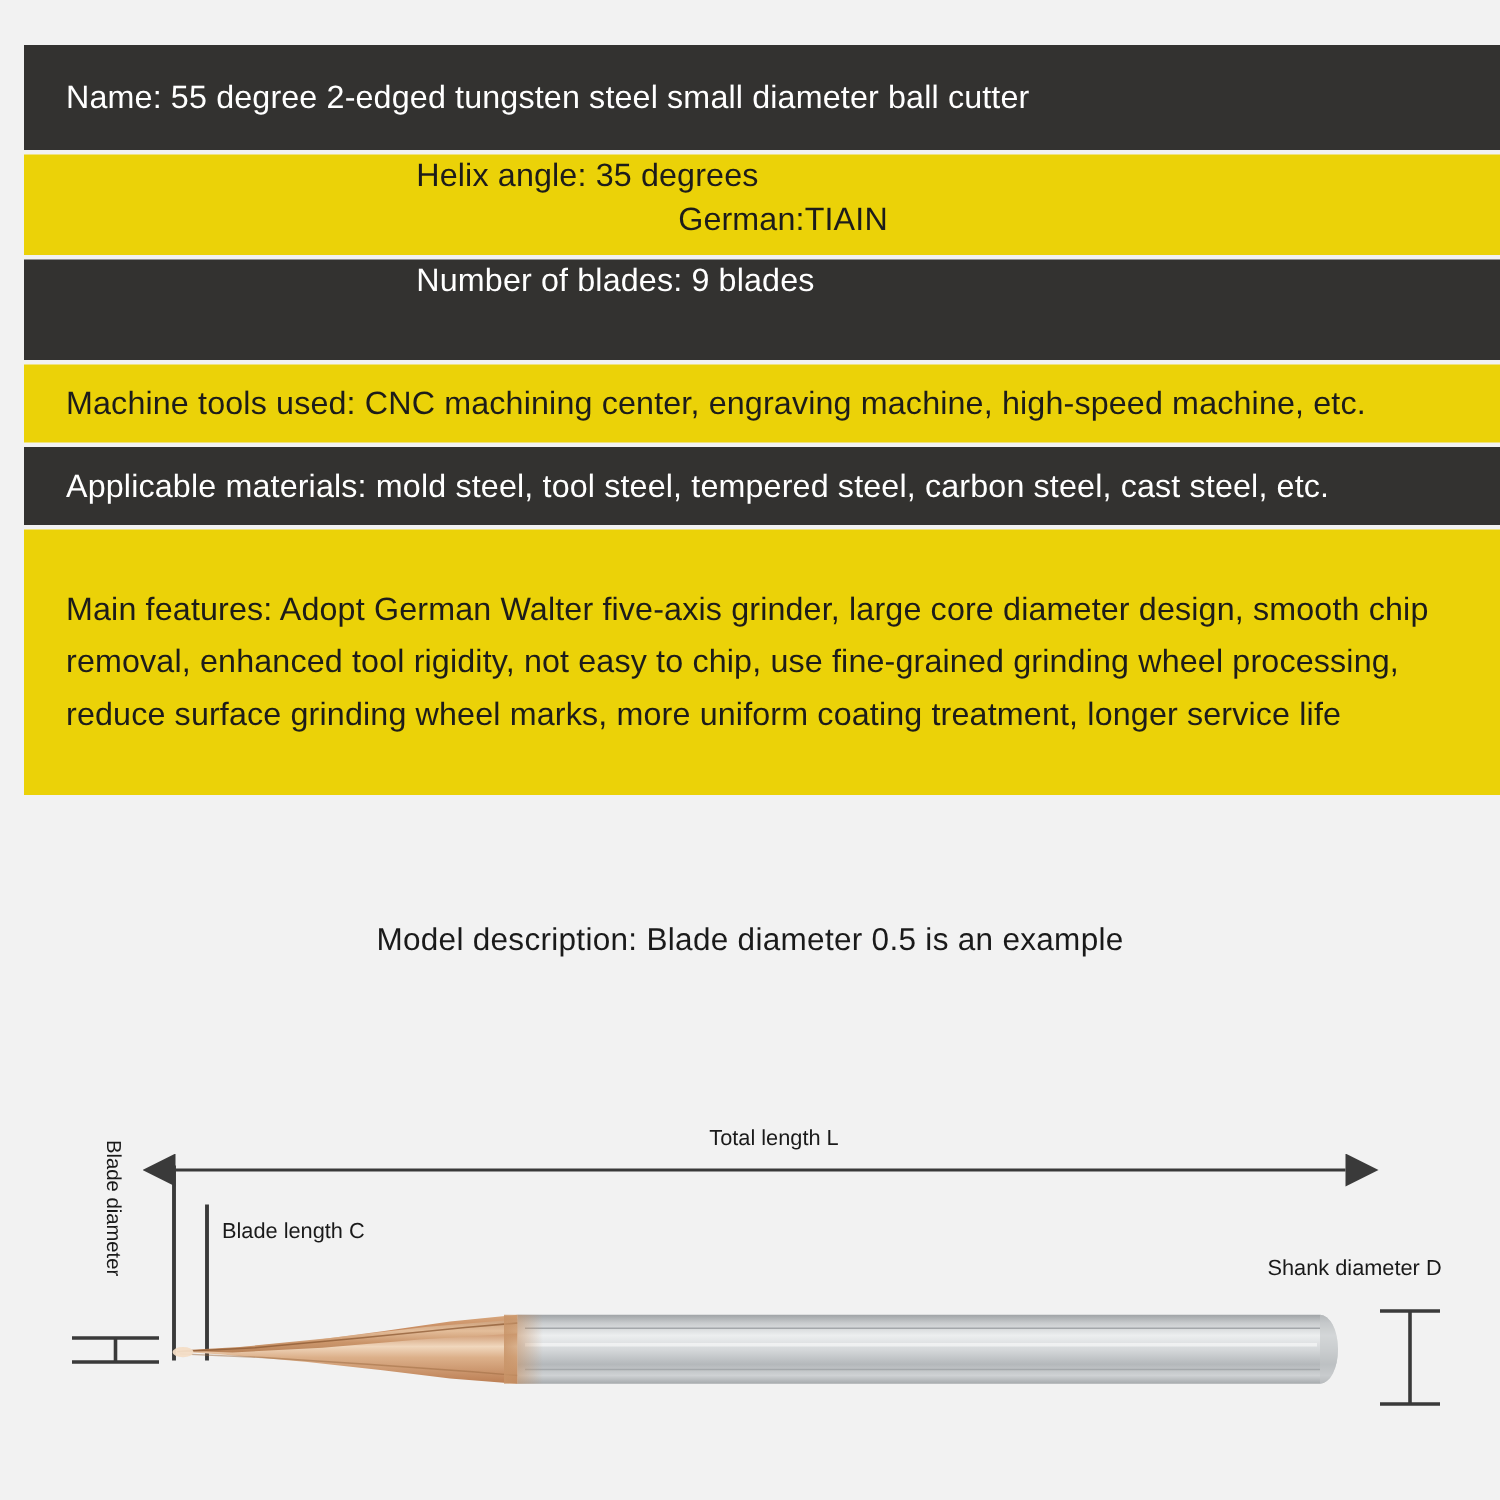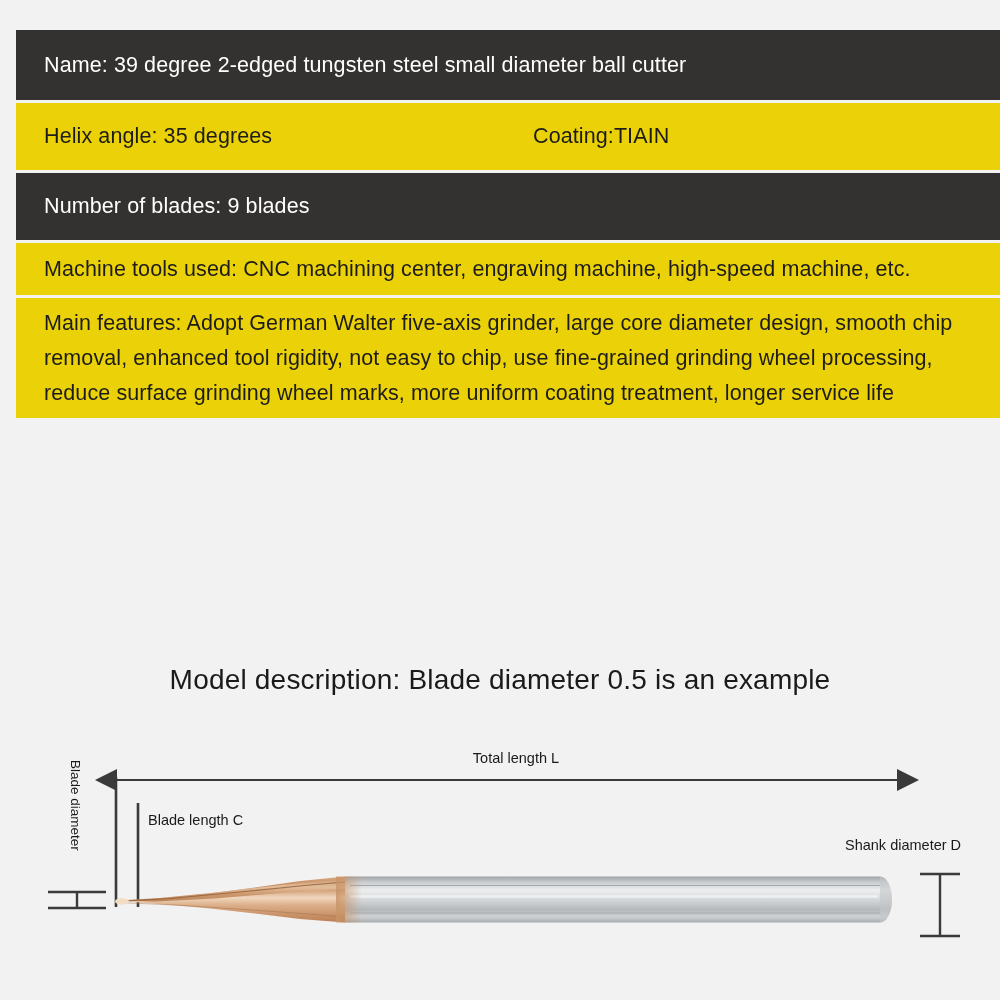--- a/index.html
+++ b/index.html
@@ -50,35 +50,35 @@
     padding-right: 10px;
   }
   .spec-cell.col1 {
     width: 489px;
     flex: none;
   }
   .spec-cell.col2 {
     flex: 1;
   }
   .r-name     { height: 70px; }
-  .r-two      { height: 67px; }
+  .r-two      { height: 67px; flex-direction: column; }
   .r-wrap     { height: 52px; }
-  .r-features { height: 120px; }
+  .r-features { height: 177px; }
   .r-features .spec-cell {
     line-height: 35px;
   }
 
   
   #model-description {
     position: absolute;
     left: 0;
-    top: 664px;
+    top: 615px;
     width: 1000px;
     text-align: center;
-    font-size: 28px;
+    font-size: 21px;
     color: #1a1a1a;
     letter-spacing: 0.2px;
   }
 
   
   #diagram {
     position: absolute;
     left: 0;
     top: 700px;
     width: 1000px;
@@ -97,36 +97,39 @@
     font-size: 13.5px;
     fill: #1a1a1a;
   }
 </style>
 </head>
 <body>
 
 <div id="spec-table">
 
   <div class="spec-row dark r-name">
-    <div class="spec-cell full">Name: 39 degree 2-edged tungsten steel small diameter ball cutter</div>
+    <div class="spec-cell full">Name: 55 degree 2-edged tungsten steel small diameter ball cutter</div>
   </div>
 
   <div class="spec-row yellow r-two">
     <div class="spec-cell col1">Helix angle: 35 degrees</div>
-    <div class="spec-cell col2">Coating:TIAIN</div>
+    <div class="spec-cell col2">German:TIAIN</div>
   </div>
 
   <div class="spec-row dark r-two">
     <div class="spec-cell col1">Number of blades: 9 blades</div>
   </div>
 
   <div class="spec-row yellow r-wrap">
     <div class="spec-cell full">Machine tools used: CNC machining center, engraving machine, high-speed machine, etc.</div>
   </div>
 
+  <div class="spec-row dark r-wrap">
+    <div class="spec-cell full">Applicable materials: mold steel, tool steel, tempered steel, carbon steel, cast steel, etc.</div>
+  </div>
 
   <div class="spec-row yellow r-features">
     <div class="spec-cell full">Main features: Adopt German Walter five-axis grinder, large core diameter design, smooth chip removal, enhanced tool rigidity, not easy to chip, use fine-grained grinding wheel processing, reduce surface grinding wheel marks, more uniform coating treatment, longer service life</div>
   </div>
 
 </div>
 
 <div id="model-description">Model description: Blade diameter 0.5 is an example</div>
 
 <div id="diagram">

